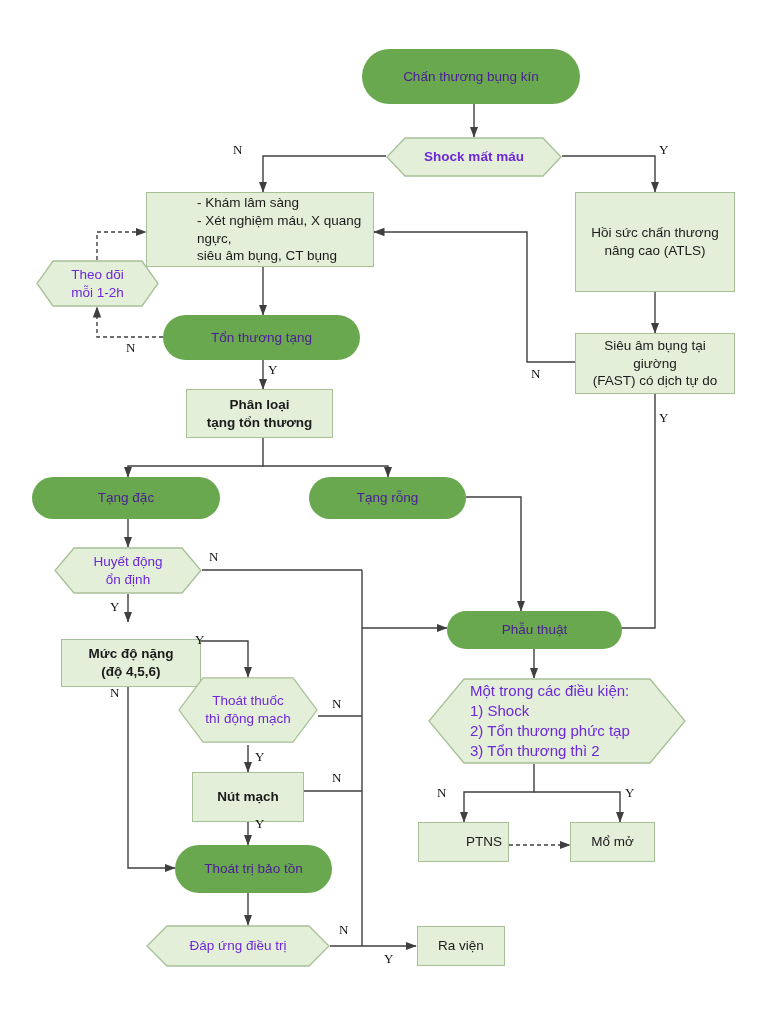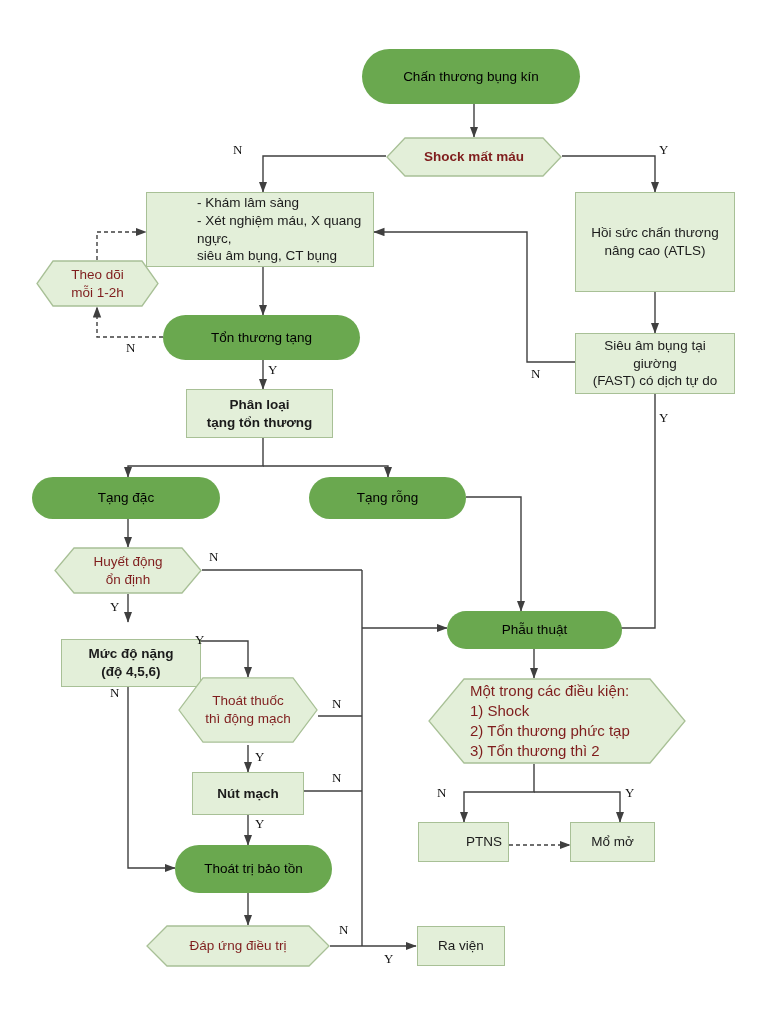--- a/index.html
+++ b/index.html
@@ -2,27 +2,27 @@
 <html><head>
 <meta charset="utf-8">
 <style>
   html,body{margin:0;padding:0;background:#ffffff;}
   body{font-family:"Liberation Sans","DejaVu Sans",sans-serif;}
   #canvas{position:relative;width:768px;height:1024px;background:#ffffff;overflow:hidden;}
   svg.edges{position:absolute;left:0;top:0;width:768px;height:1024px;pointer-events:none;}
   .node{position:absolute;box-sizing:border-box;display:flex;align-items:center;justify-content:center;text-align:center;line-height:1.32;}
   .node .txt{width:100%;padding:0 6px;box-sizing:border-box;white-space:pre-line;}
   
-  .n-green{background:#6aa84f;color:#000000;border-radius:999px;font-size:13.5px;}
+  .n-green{background:#6aa84f;color:#4c1d95;border-radius:999px;font-size:13.5px;}
   
   .n-rect{background:#e3efd9;border:1px solid #a8c096;color:#1b1b1b;font-size:13.5px;}
   .n-rect.bold{font-weight:bold;}
   .n-rect.left .txt{text-align:left;padding-left:10px;}
   
-  .n-hex{color:#7f1d1d;font-size:13.5px;}
+  .n-hex{color:#6d28d9;font-size:13.5px;}
   .n-hex .hexbg{position:absolute;left:0;top:0;width:100%;height:100%;}
   .n-hex .txt{position:relative;z-index:2;}
   .n-hex.bold .txt{font-weight:bold;}
   .n-hex.leftxt .txt{text-align:left;padding-left:42px;}
   .edgelabel{position:absolute;font-family:"Liberation Serif","DejaVu Serif",serif;font-size:13px;color:#111;}
 </style>
 </head>
 <body>
 
 <div id="canvas">
@@ -175,21 +175,21 @@
   </div>
 
   <div class="node n-hex" style="left:178px;top:677px;width:140px;height:66px;">
     <svg class="hexbg" viewBox="0 0 140 68" preserveAspectRatio="none">
       <polygon points="25,1 115,1 139,34 115,67 25,67 1,34" fill="#e3efd9" stroke="#a8c096" stroke-width="1.3"></polygon>
     </svg>
     <span class="txt">Thoát thuốc
 thì động mạch</span>
   </div>
 
-  <div class="node n-rect bold" style="left:192px;top:772px;width:112px;height:43px;">
+  <div class="node n-rect bold" style="left:192px;top:772px;width:112px;height:50px;">
     <span class="txt">Nút mạch</span>
   </div>
 
   <div class="node n-rect" style="left:418px;top:822px;width:91px;height:40px;text-align:right;">
     <span class="txt">PTNS</span>
   </div>
 
   <div class="node n-rect" style="left:570px;top:822px;width:85px;height:40px;">
     <span class="txt">Mổ mở</span>
   </div>

